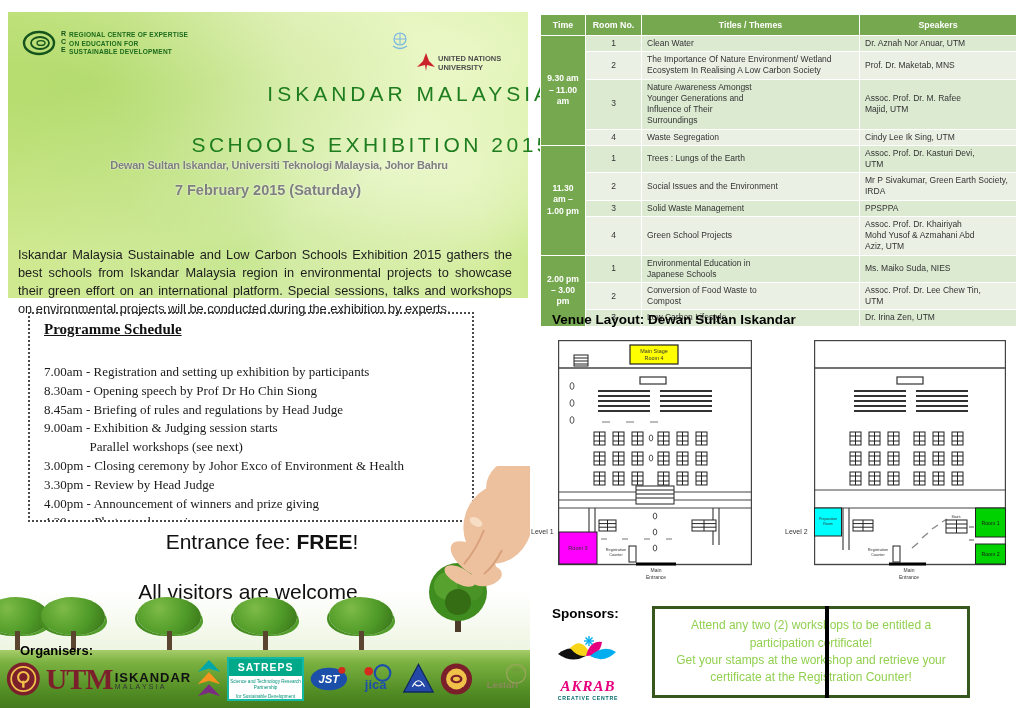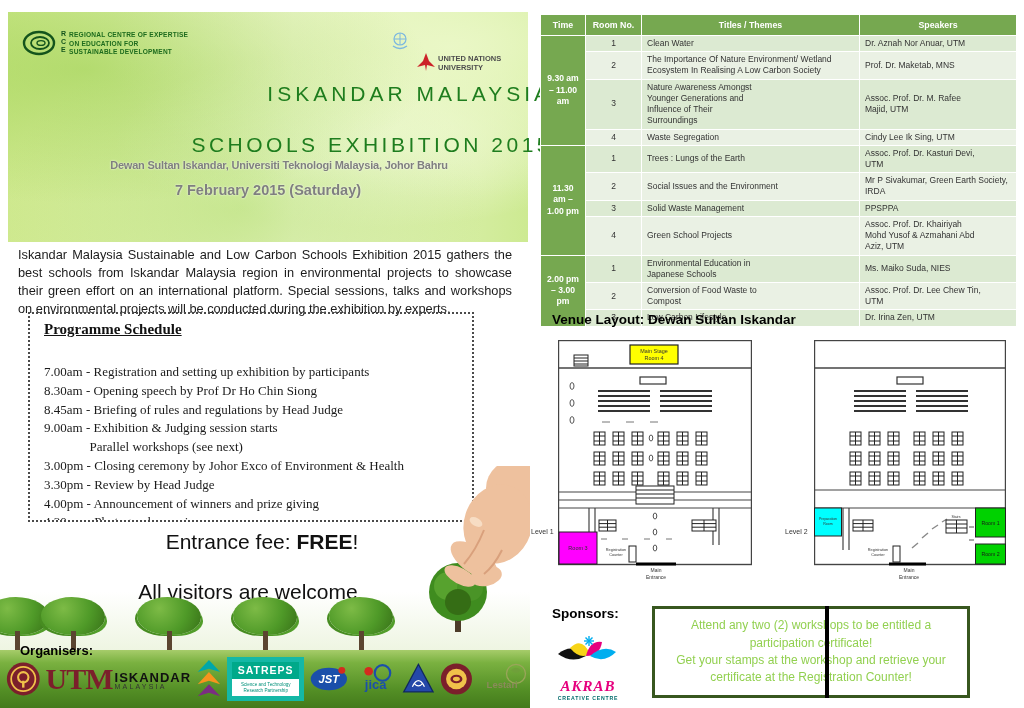--- a/index.html
+++ b/index.html
@@ -1,20 +1,20 @@
 <!DOCTYPE html>
 <html style="--table-green: #76a850; --row-dark: #dcead2; --row-light: #eaf1e4; --title-green: #1e7d1e; --subtitle-gray: #7f7f7f; --notice-green: #92d050; --notice-border: #38571f; --stage-yellow: #ffff00; --room3-magenta: #ff00ff; --room-green: #00d200; --prep-cyan: #00ffff;"><head>
 <meta charset="utf-8">
 <style>
   * { margin:0; padding:0; box-sizing:border-box; }
   body { background:#888; font-family:"Liberation Sans", sans-serif; }
   #canvas { position:relative; width:1024px; height:708px; background:#fff; overflow:hidden; margin:0 auto; }
 
   
-  .flyer-header { position:absolute; left:8px; top:12px; width:520px; height:230px;
+  .flyer-header { position:absolute; left:8px; top:12px; width:520px; height:286px;
     background:
       radial-gradient(ellipse at 15% 25%, rgba(150,205,70,.55), transparent 55%),
       radial-gradient(ellipse at 85% 15%, rgba(235,248,200,.95), transparent 55%),
       radial-gradient(ellipse at 45% 85%, rgba(160,215,85,.45), transparent 60%),
       radial-gradient(ellipse at 70% 55%, rgba(245,252,225,.8), transparent 50%),
       linear-gradient(90deg, #cfe98f, #edf6cd 55%, #cdea92);
   }
   .rce { position:absolute; left:14px; top:16px; display:flex; align-items:flex-start; gap:3px; }
   .rce-letters { display:flex; flex-direction:column; font-size:7px; font-weight:bold; color:#14541c; line-height:8px; margin-top:2px;}
   .rce-name { font-size:6.6px; font-weight:bold; color:#1d6b1d; line-height:8.5px; margin-top:3px; letter-spacing:.2px;}
@@ -54,21 +54,21 @@
     background:radial-gradient(circle at 35% 30%, #7dbb46, #4f9a28 55%, #376f17);
     box-shadow:-4px 3px 0 -2px #478c21, 5px 4px 0 -3px #529d2a; }
   .tree .trunk { position:absolute; left:33px; top:34px; width:5px; height:22px; background:#5b4530; }
   .organisers-label { position:absolute; left:20px; top:643px; font-size:13px; font-weight:bold; color:#000; z-index:3; }
   .logo-row { position:absolute; left:6px; top:654px; width:522px; height:50px; display:flex; align-items:center; gap:5px; z-index:2; }
   .utm-word { display:flex; align-items:flex-end; }
   .utm-acronym { font-family:"Liberation Serif", serif; font-weight:bold; font-size:30px; color:#7b1f2b; line-height:30px; letter-spacing:-1px;}
   .utm-sub { display:flex; flex-direction:column; margin-left:2px; margin-bottom:3px;}
   .utm-sub .l1 { font-size:13px; font-weight:bold; color:#111; letter-spacing:1px; line-height:11px;}
   .utm-sub .l2 { font-size:7px; color:#333; letter-spacing:2.2px; line-height:8px;}
-  .satreps { width:88px; height:44px; background:#fff; border:5px solid #14b8a6; overflow:hidden;}
+  .satreps { width:88px; height:44px; background:#fff; border:2px solid #14b8a6; overflow:hidden;}
   .satreps .band { height:17px; background:#00a98a; color:#fff; font-weight:bold; font-size:10.5px;
     text-align:center; line-height:17px; letter-spacing:1px;}
   .satreps .tiny { font-size:4.6px; color:#00917a; text-align:center; line-height:6px; margin-top:3px; }
   .akrab { position:absolute; left:548px; top:634px; width:80px; text-align:center; }
   .akrab-name { font-family:"Liberation Serif", serif; font-style:italic; font-weight:bold; font-size:15px; color:#e6007e; letter-spacing:1px; }
   .akrab-sub { font-size:5.2px; color:#006b6b; letter-spacing:.8px; font-weight:bold; }
 
   
   .wtable-wrap { position:absolute; left:540px; top:14px; width:476px; }
   table.wtable { width:476px; border-collapse:collapse; table-layout:fixed; font-size:8.5px; color:#333; }

